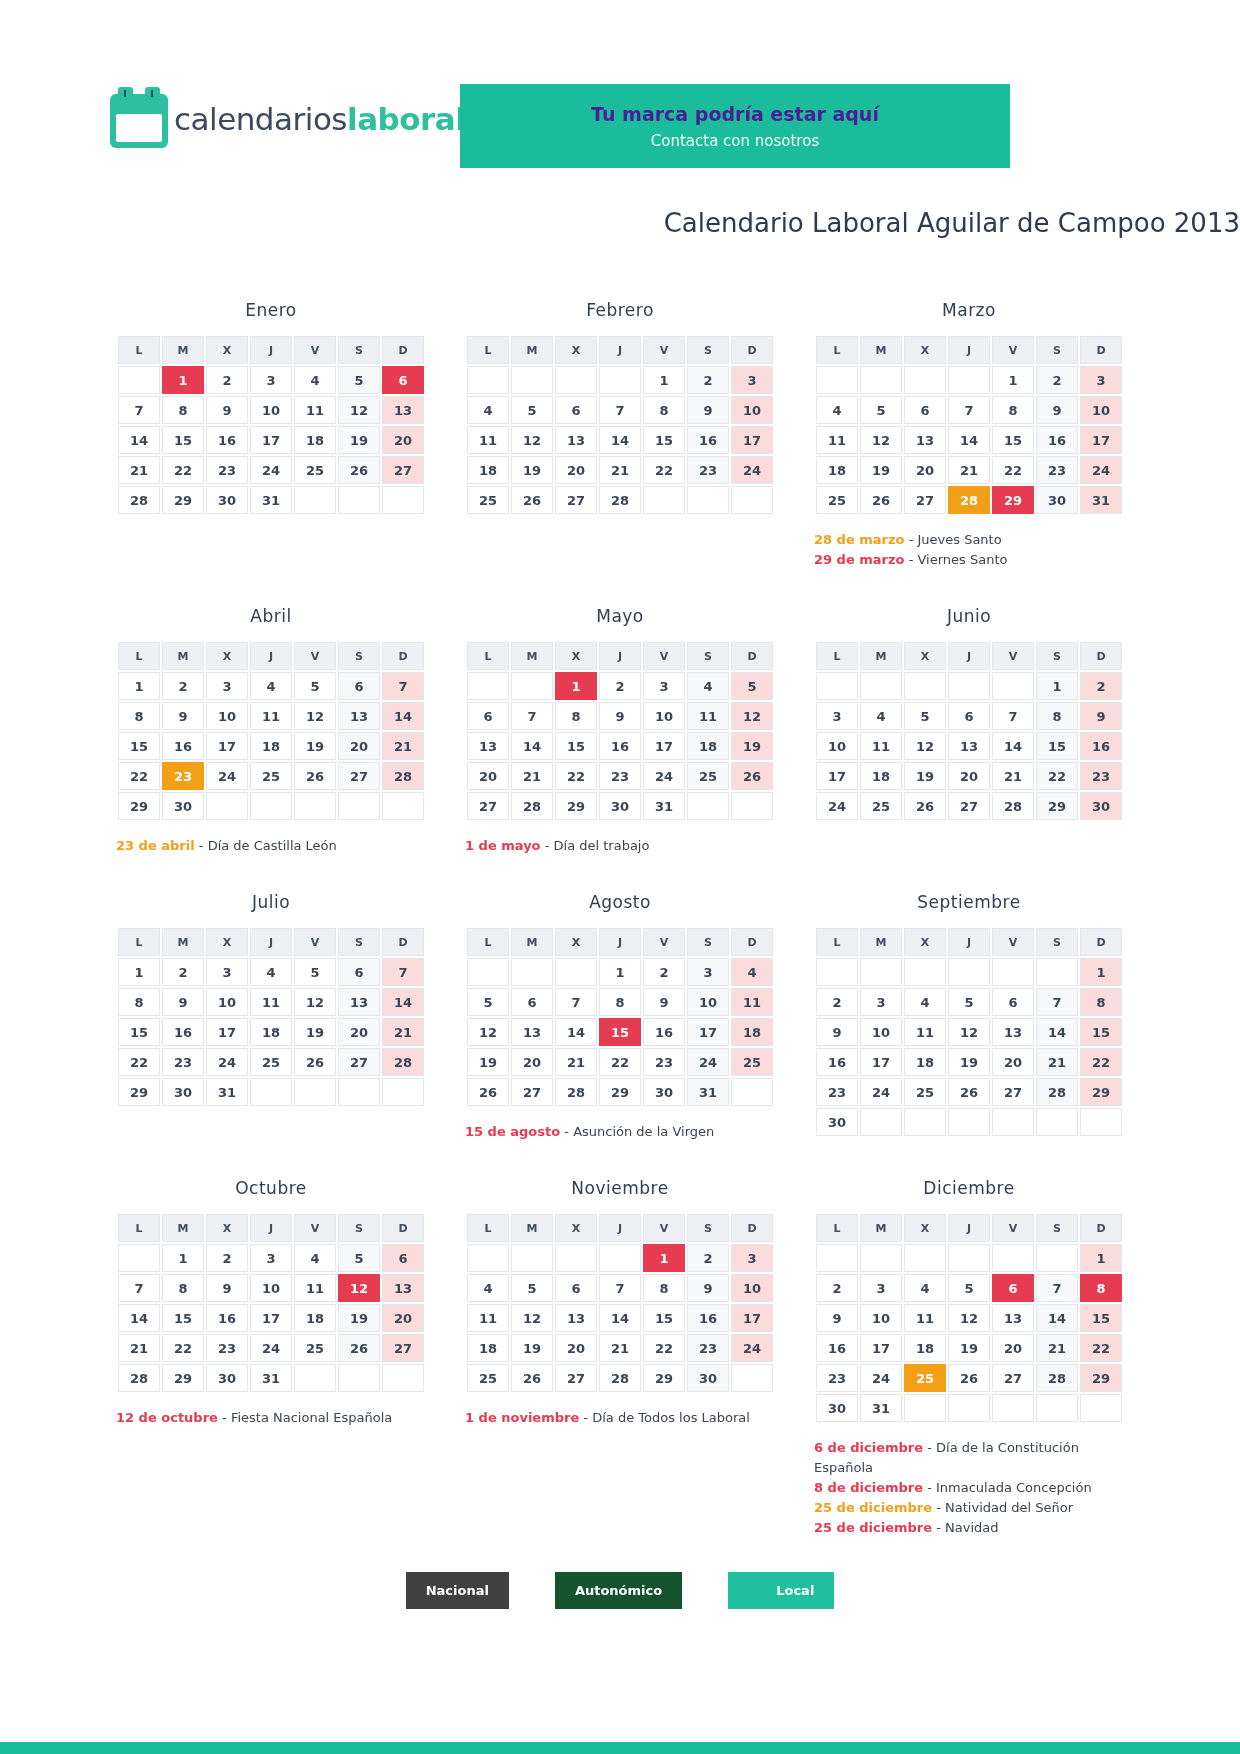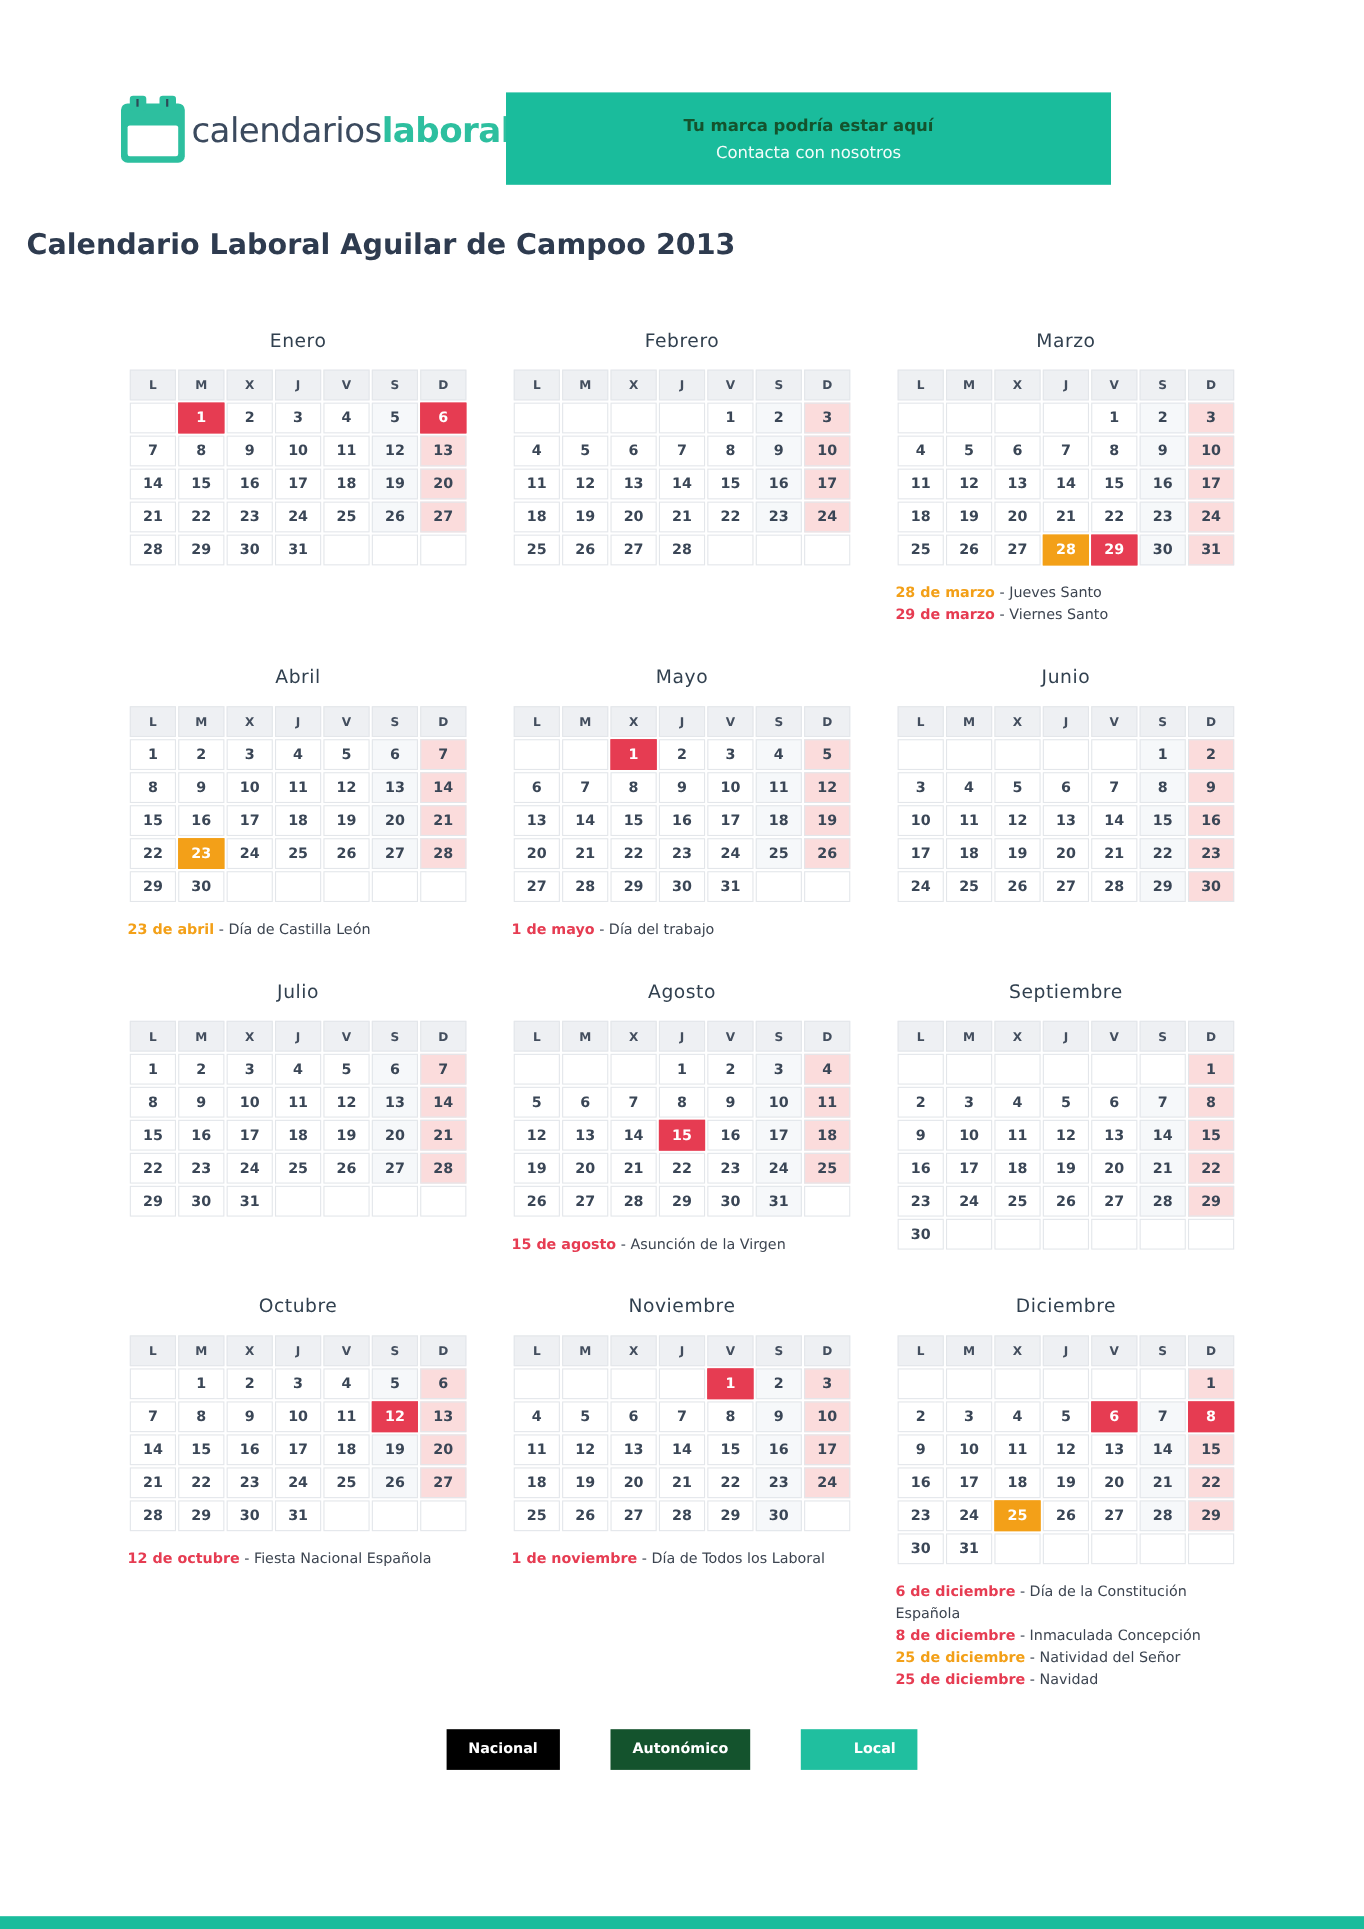--- a/index.html
+++ b/index.html
@@ -16,44 +16,44 @@
   .cal-icon .ring.right{right:8px;}
   .cal-icon .ring::after{content:"";position:absolute;left:6px;top:3px;width:2px;height:7px;background:#2d4a57;}
   .cal-face{position:absolute;left:6px;right:6px;bottom:6px;height:28px;background:#ffffff;border-radius:2px;}
   .logo-text{margin-left:6px;font-size:31px;color:#3b4a5e;letter-spacing:-0.5px;white-space:nowrap;}
   .logo-text .teal{font-weight:bold;color:#2dbf9f;}
   .logo-text .dotcom{font-size:21px;color:#3b4a5e;}
   .banner{
     position:absolute;left:460px;top:84px;width:550px;height:84px;background:#1abc9c;
     display:flex;flex-direction:column;align-items:center;justify-content:center;gap:7px;cursor:pointer;
   }
-  .banner-line1{color:#14532d;font-weight:bold;font-size:15px;}
+  .banner-line1{color:#4c1d95;font-weight:bold;font-size:19px;}
   .banner-line2{color:rgba(255,255,255,0.95);font-size:15px;}
   
-  .page-title{text-align:left;font-size:26px;font-weight:bold;color:#2e3b4f;margin:40px 0 0 0;padding-left:24px;}
+  .page-title{text-align:right;font-size:26px;font-weight:normal;color:#2e3b4f;margin:40px 0 0 0;padding-left:24px;}
   
   .months{width:1008px;margin:62px auto 0 auto;display:grid;
     grid-template-columns:repeat(3,310px);justify-content:space-between;row-gap:36px;align-items:start;}
   .month-title{margin:0 0 14px 0;text-align:center;font-size:17px;font-weight:normal;color:#31404f;letter-spacing:0.5px;}
   table.cal{border-collapse:separate;border-spacing:2px;margin:0 auto;}
   .cal th{width:40px;height:24px;background:#eef0f3;border:1px solid #e3e6ea;font-size:11px;color:#434e5e;text-align:center;}
   .cal td{width:40px;height:24px;border:1px solid #e3e6ea;font-size:13px;font-weight:bold;color:#3a4656;text-align:center;background:#ffffff;}
   .cal td.sat{background:#f6f8fa;}
   .cal td.sun{background:#fbdcdc;}
   .cal td.national{background:#e63c52;color:#ffffff;border-color:#e63c52;}
   .cal td.autonomic{background:#f3a018;color:#ffffff;border-color:#f3a018;}
   .notes{margin-top:14px;font-size:13px;line-height:20px;color:#3c4450;}
   .note-date{font-weight:bold;}
   .note-date.national{color:#e63c52;}
   .note-date.autonomic{color:#f3a018;}
   
   .legend{display:flex;justify-content:center;gap:46px;margin-top:34px;}
   .legend-btn{color:#ffffff;font-weight:bold;font-size:13px;padding:11px 20px;border:none;cursor:pointer;
     font-family:"DejaVu Sans","Liberation Sans",sans-serif;}
-  .legend-btn.national{background:#000000;}
+  .legend-btn.national{background:#404040;}
   .legend-btn.autonomic{background:#14532d;}
   .legend-btn.local{background:#20bf9f;padding-left:48px;}
   
   .footer-bar{position:absolute;bottom:0;left:0;width:100%;height:12px;background:#1abc9c;}
 </style>
 </head>
 <body>
 
 <div class="header">
   <div class="logo">

